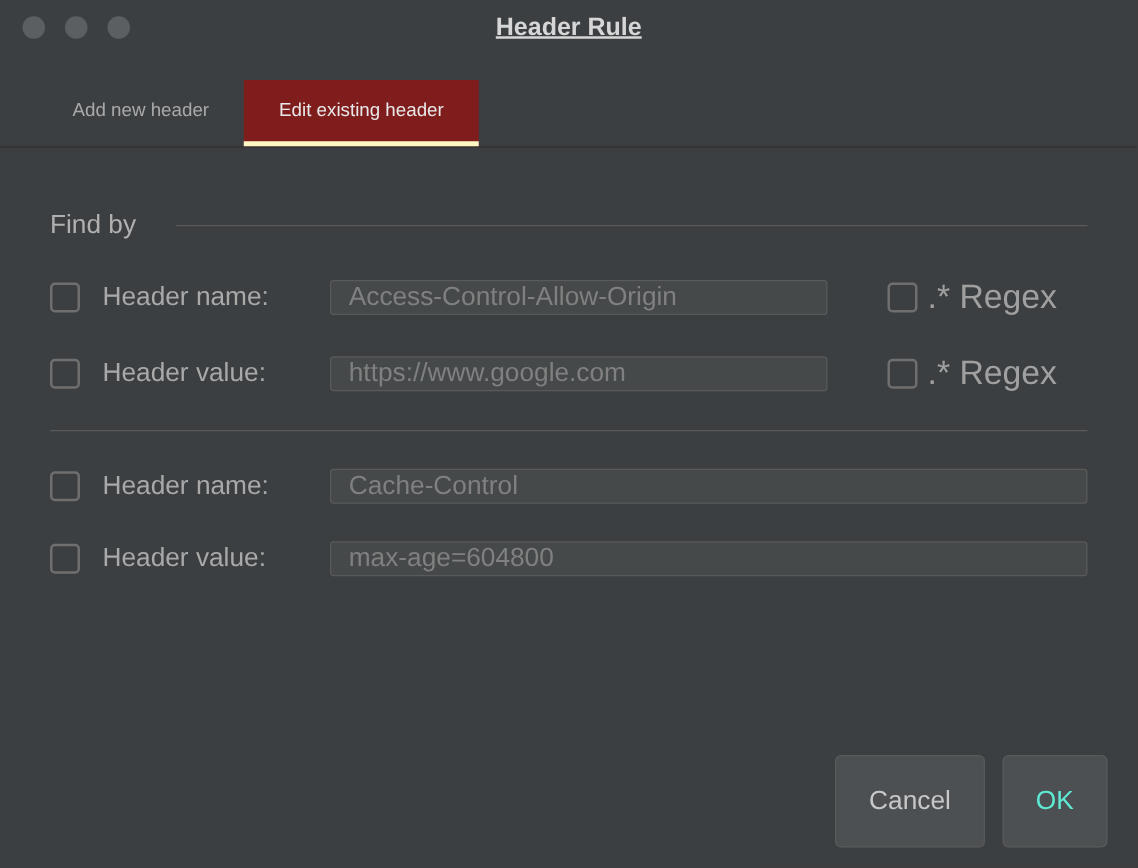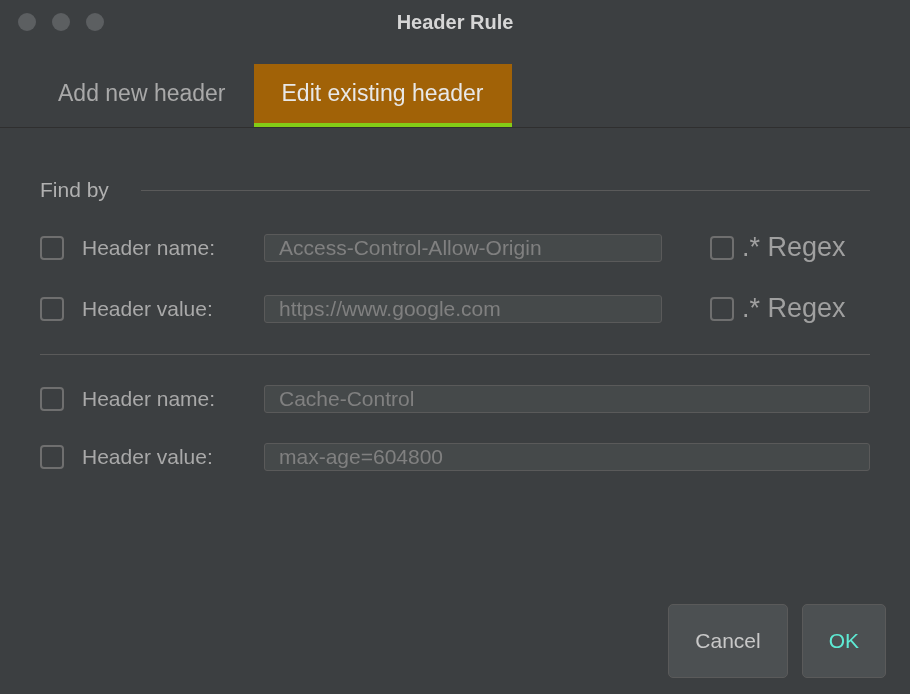--- a/index.html
+++ b/index.html
@@ -29,38 +29,39 @@
     width: 18px; height: 18px;
     border-radius: 50%;
     background: #5c5f61;
   }
   .title {
     width: 100%;
     text-align: center;
     font-size: 20px;
     font-weight: 600;
     color: #d6d6d6;
+    text-decoration: underline;
   }
   .tabs {
     display: flex;
     padding-left: 30px;
     border-bottom: 1px solid #2f2f2f;
     margin-top: 20px;
   }
   .tab {
     padding: 16px 28px 16px 28px;
-    font-size: 23px;
+    font-size: 15px;
     color: #a9a9a9;
     cursor: pointer;
     position: relative;
   }
   .tab.active {
-    background: #a16207;
+    background: #7f1d1d;
     color: #e8e8e8;
-    border-bottom: 4px solid #84cc16;
+    border-bottom: 4px solid #fef9c3;
   }
   .content { padding: 20px 40px 0 40px; }
   .fieldset { margin-top: 30px; }
   .legend-row { display: flex; align-items: center; gap: 32px; }
   .legend {
     font-size: 21px;
     color: #b0b0b0;
     white-space: nowrap;
   }
   .legend-line { flex: 1; height: 1px; background: #5a5a5a; }

